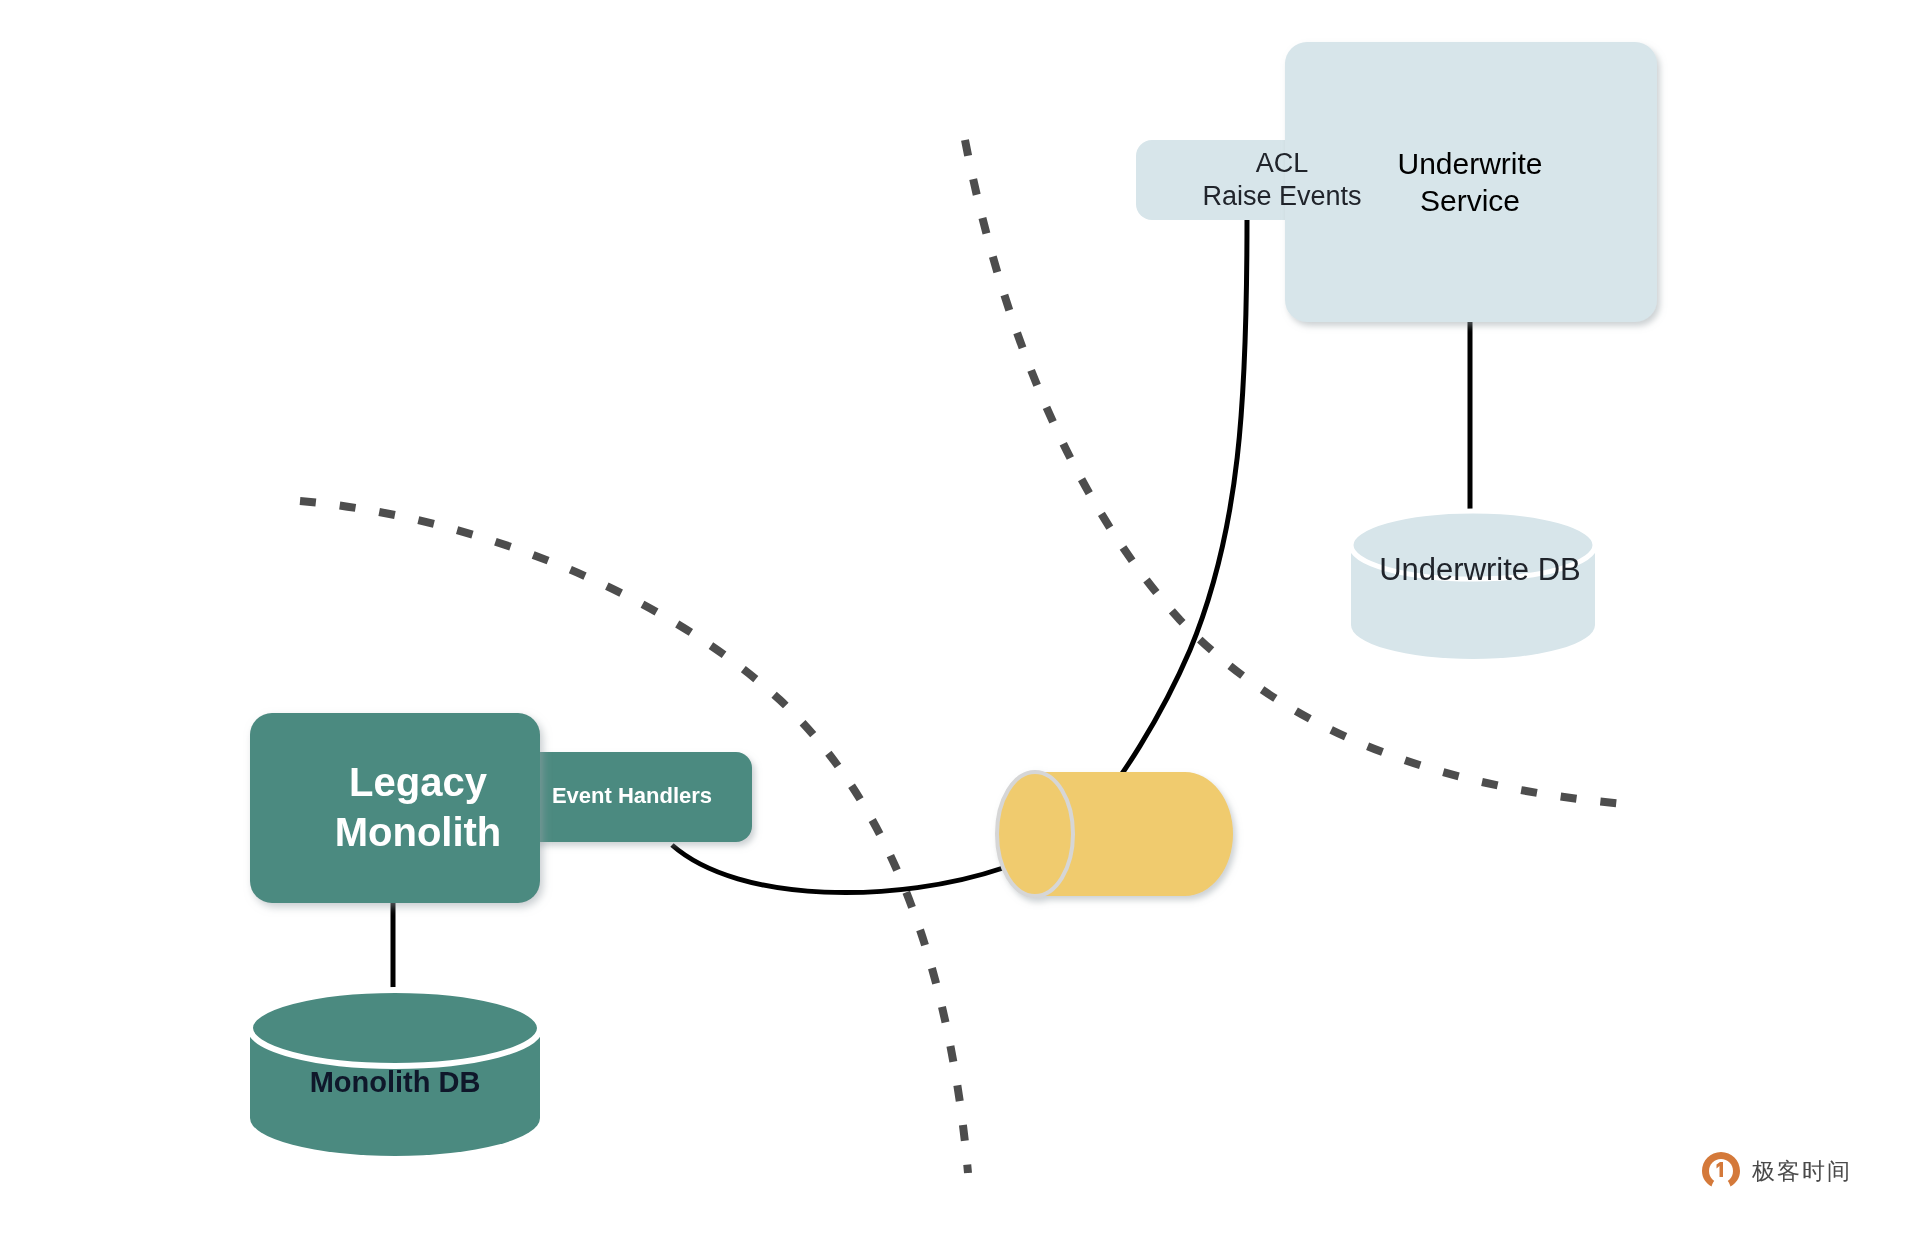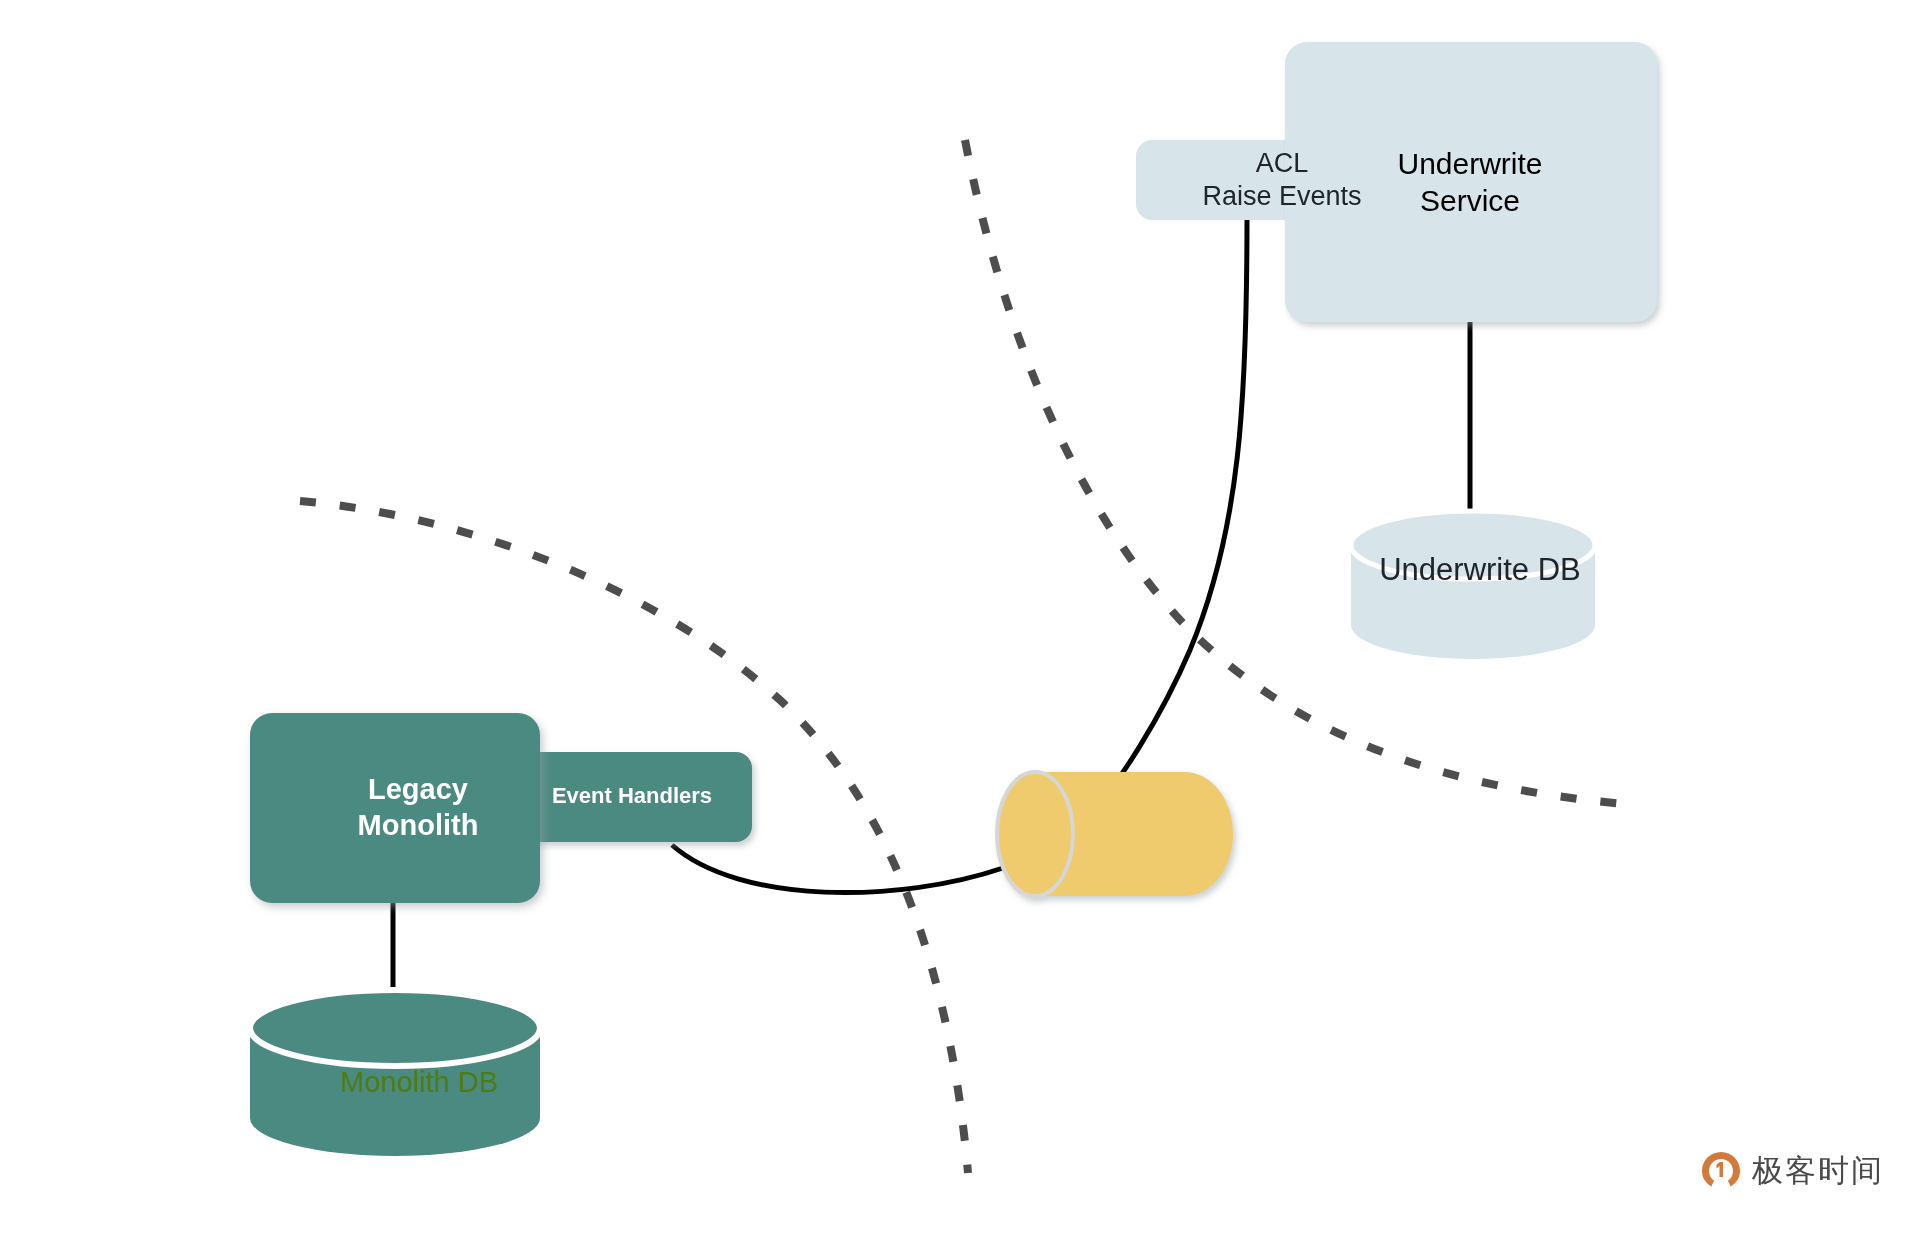--- a/index.html
+++ b/index.html
@@ -55,57 +55,56 @@
   .lbl-underwrite-db {
     left: 1355px; top: 545px;
     width: 250px; height: 50px;
     font-size: 31px;
     color: #20242b;
     font-weight: 400;
   }
   .lbl-legacy-monolith {
     left: 250px; top: 713px;
     width: 336px; height: 190px;
-    font-size: 29px;
+    font-size: 40px;
     color: #ffffff;
     font-weight: bold;
   }
   .lbl-event-handlers {
     left: 510px; top: 752px;
     width: 244px; height: 88px;
     font-size: 22px;
     color: #ffffff;
     font-weight: bold;
   }
   .lbl-monolith-db {
     left: 250px; top: 1058px;
     width: 290px; height: 50px;
     font-size: 29px;
-    color: #4d7c0f;
-    font-weight: normal;
-    padding-left: 24px;
+    color: #0f172a;
+    font-weight: bold;
   }
   .lbl-mq {
     left: 1030px; top: 810px;
     width: 180px; height: 60px;
     font-size: 32px;
     color: #20242b;
     font-weight: bold;
   }
   
   #watermark {
     position: absolute;
     left: 1700px;
     top: 1150px;
     display: flex;
     align-items: center;
     gap: 10px;
   }
   #watermark .wm-text {
-    font-size: 31px;
+    font-size: 23px;
     color: #4a4a4a;
     letter-spacing: 2px;
     font-family: Liberation Serif, serif;
   }
 </style>
 </head>
 <body>
 
 <div id="canvas">
 

